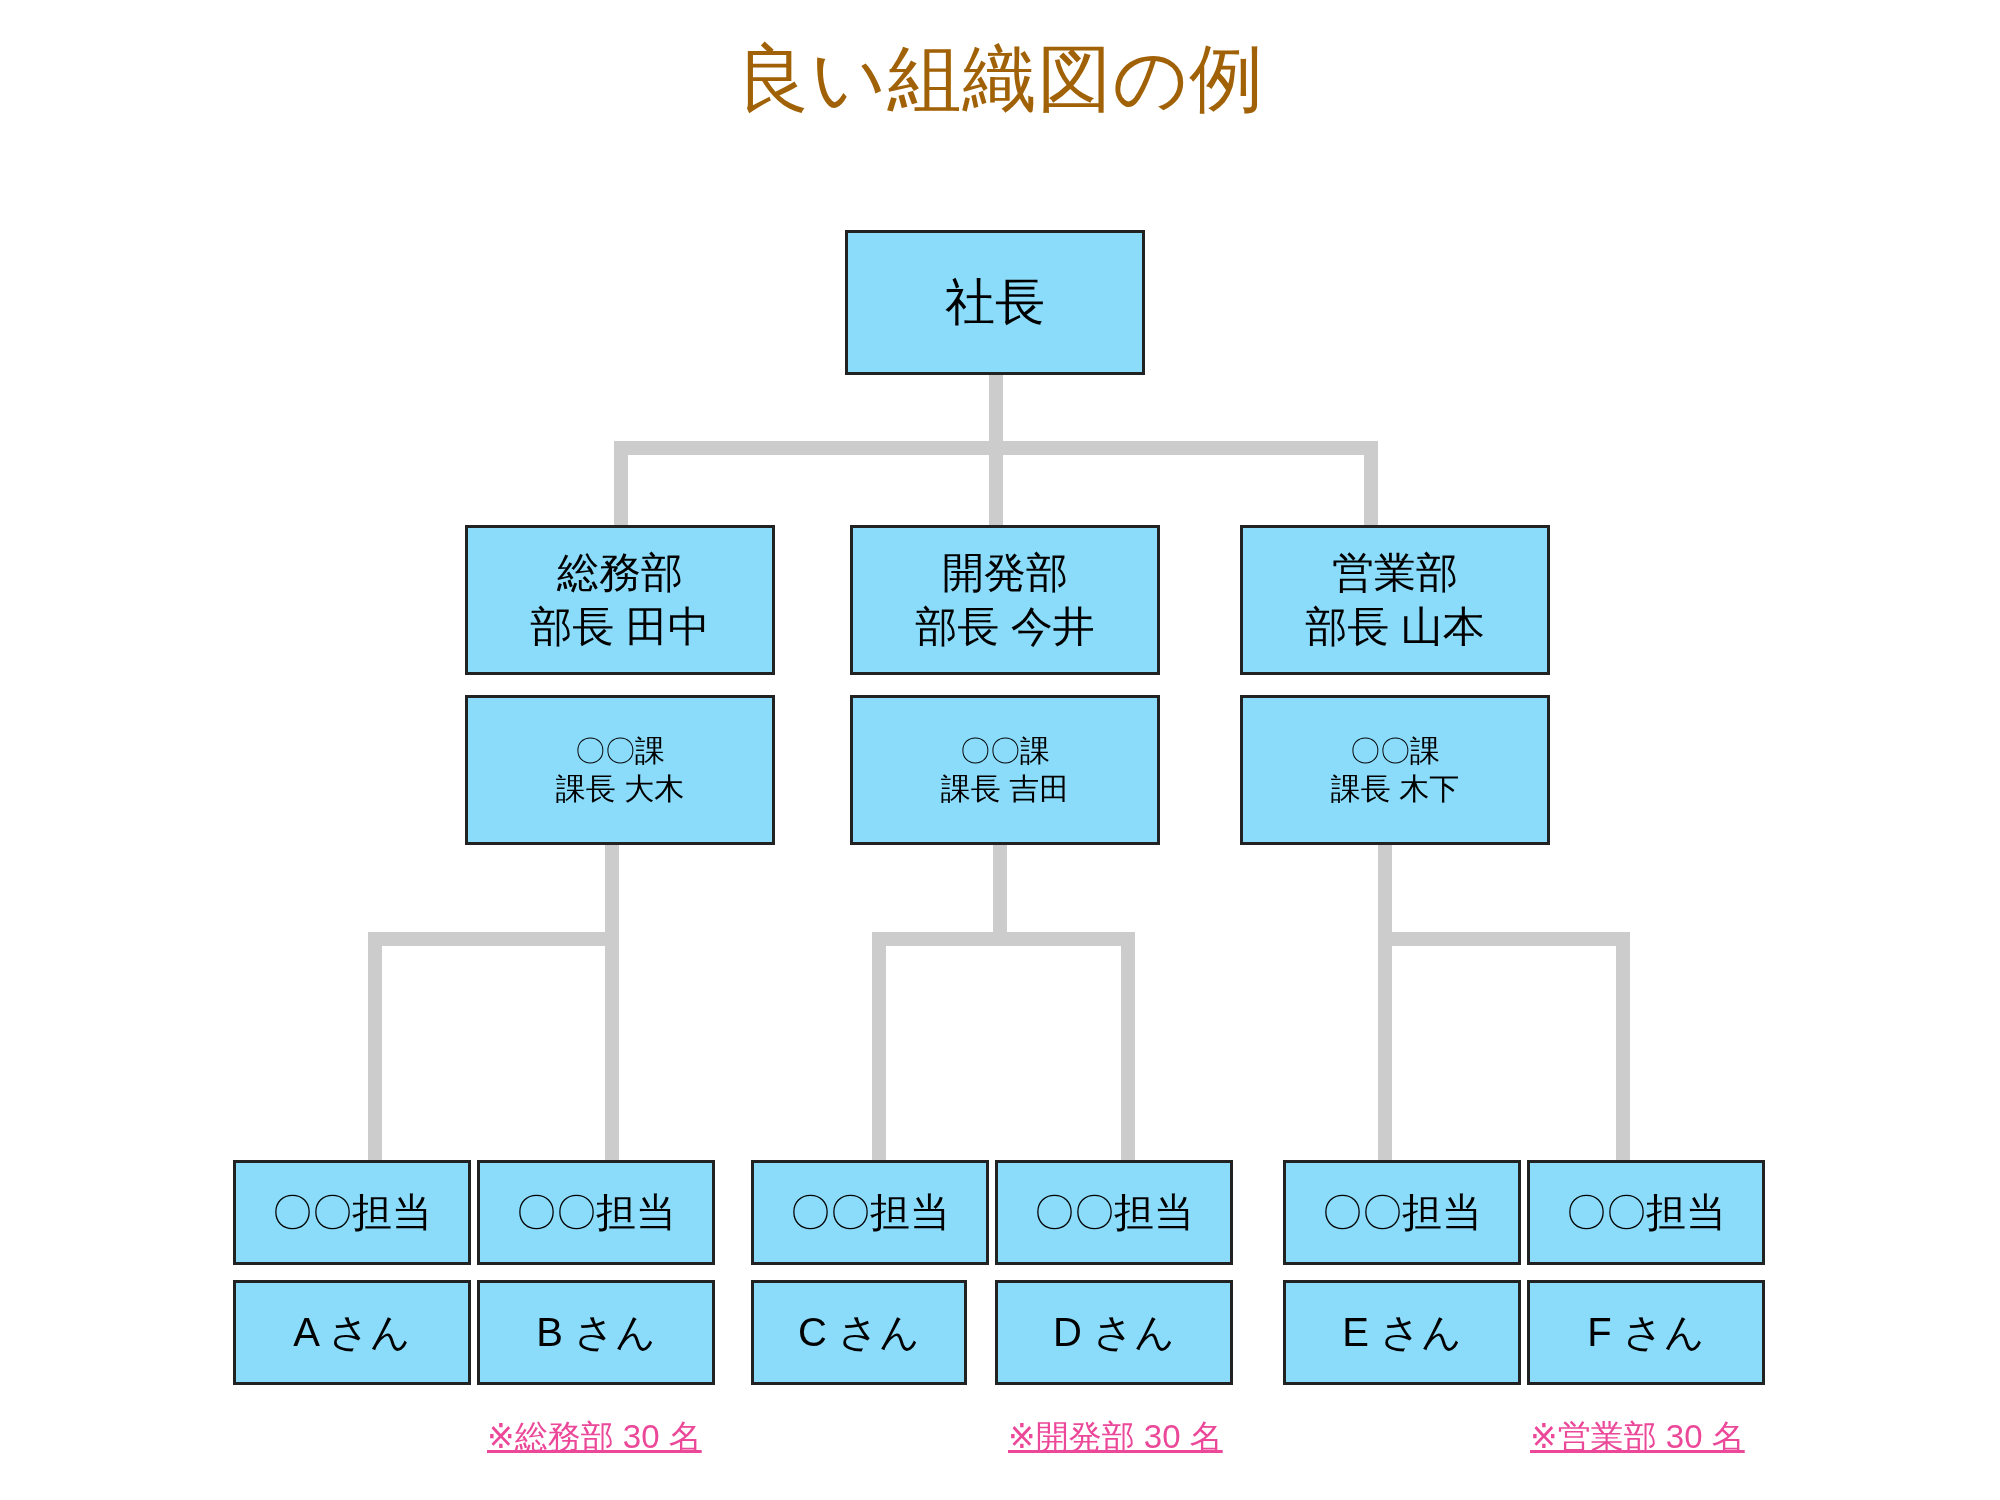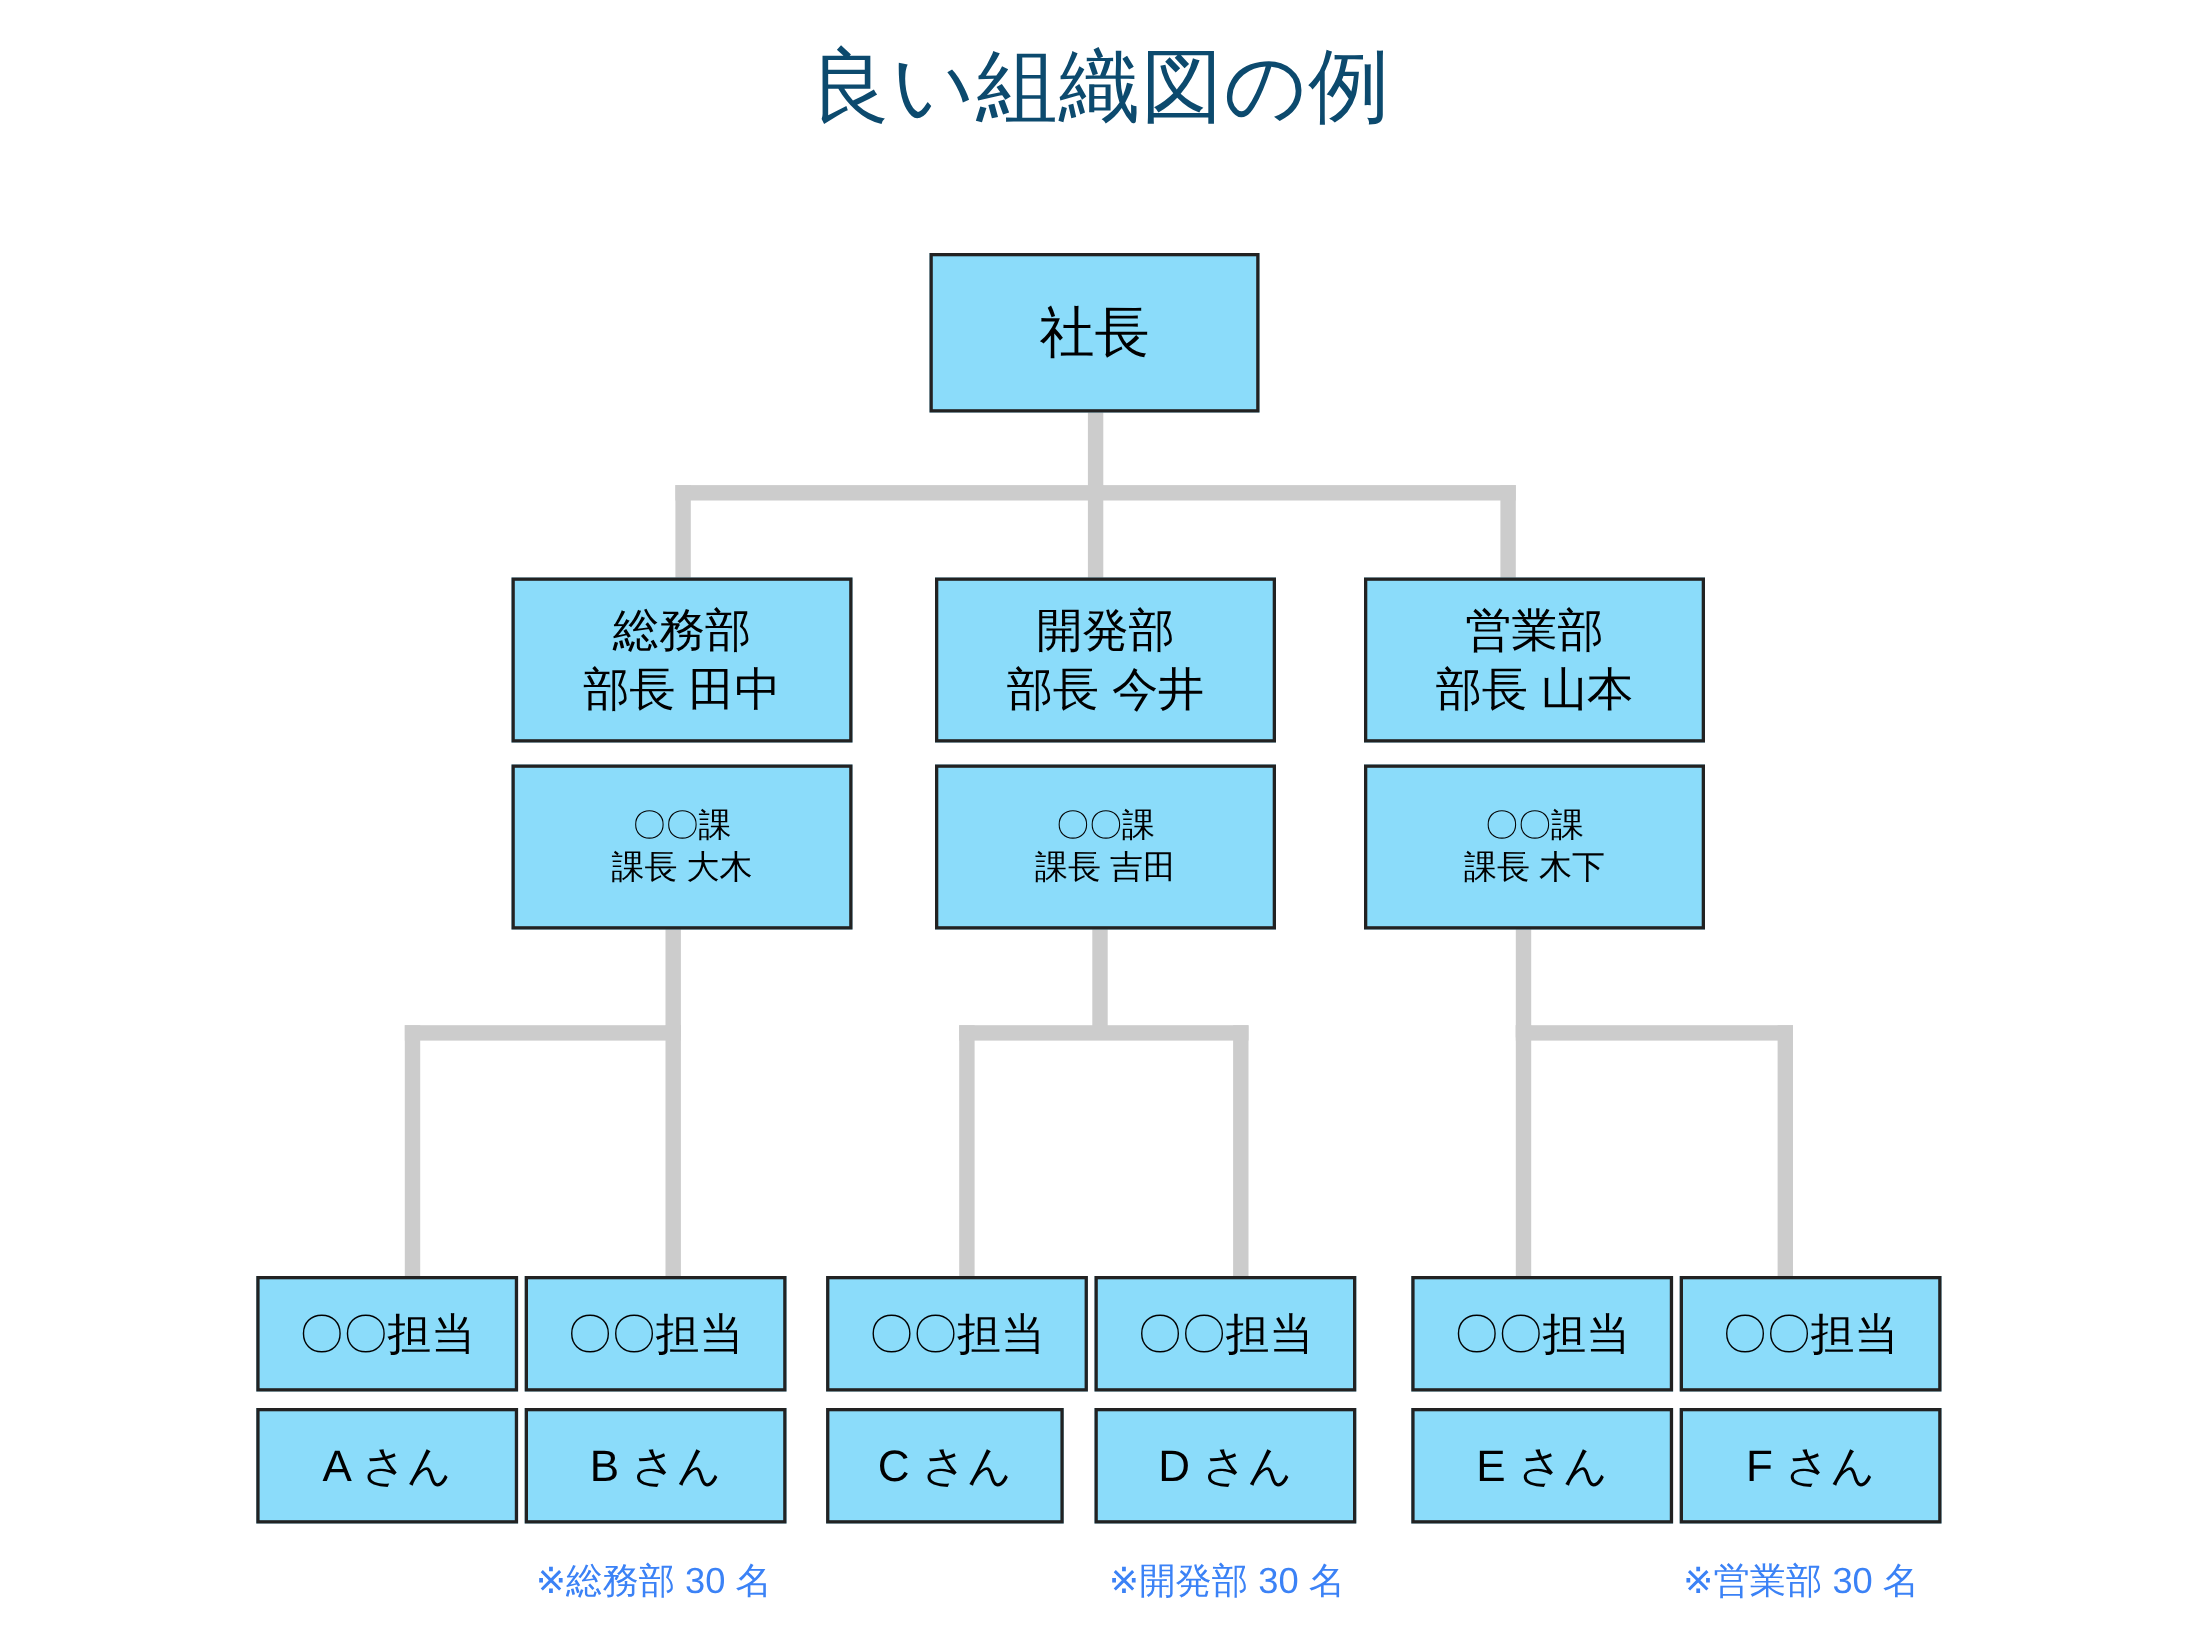--- a/index.html
+++ b/index.html
@@ -23,21 +23,21 @@
   
   .chart-title {
     position: absolute;
     left: 0;
     top: 38px;
     width: 2000px;
     text-align: center;
     font-size: 74px;
     line-height: 1.1;
     letter-spacing: 1px;
-    color: #0c4a6e;
+    color: #a16207;
     white-space: nowrap;
   }
 
   
   .connector {
     position: absolute;
     background: #cccccc;
     z-index: 1;
   }
 
@@ -63,23 +63,24 @@
   .node.ceo { font-size: 50px; }
   .node.dept { font-size: 42px; line-height: 1.28; }
   .node.sect { font-size: 30px; line-height: 1.28; }
   .node.role { font-size: 40px; }
   .node.person { font-size: 40px; }
 
   
   .footnote {
     position: absolute;
     font-size: 33px;
-    color: #3b82f6;
+    color: #ec4899;
     white-space: nowrap;
     z-index: 3;
+    text-decoration: underline;
   }
 </style>
 </head>
 <body>
 
 <div id="canvas">
 
   <div class="chart-title">良い組織図の例</div>
 
   <div class="connector" style="left:989px; top:372px; width:14px; height:76px;"></div>

